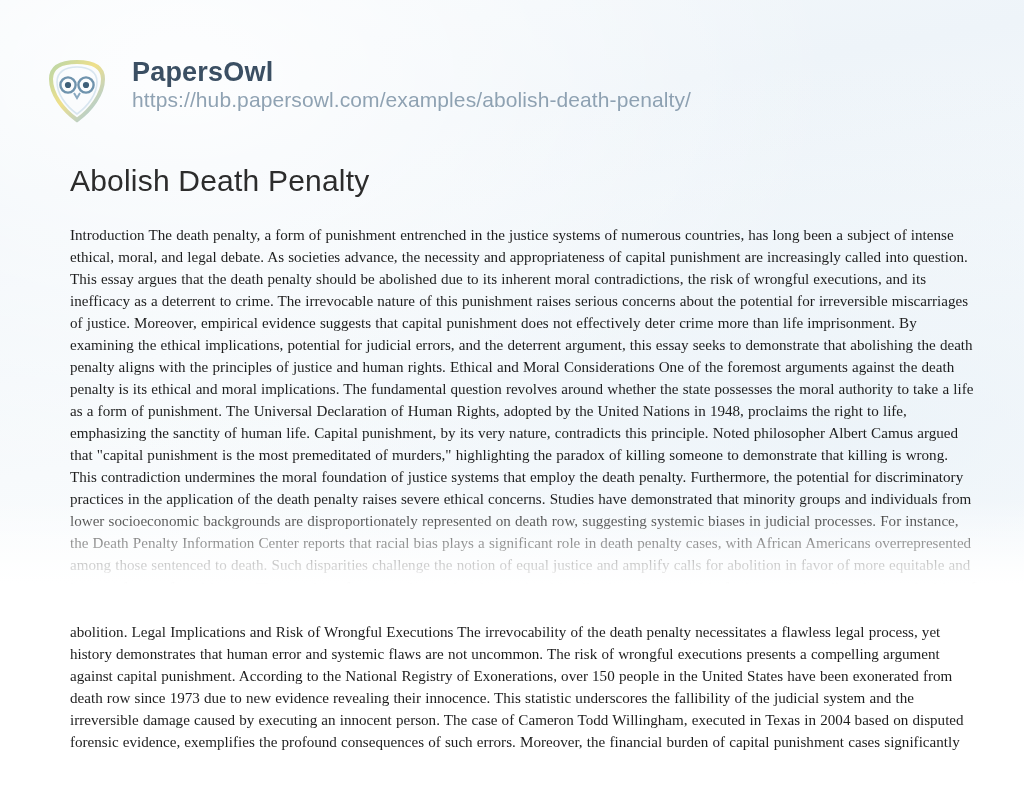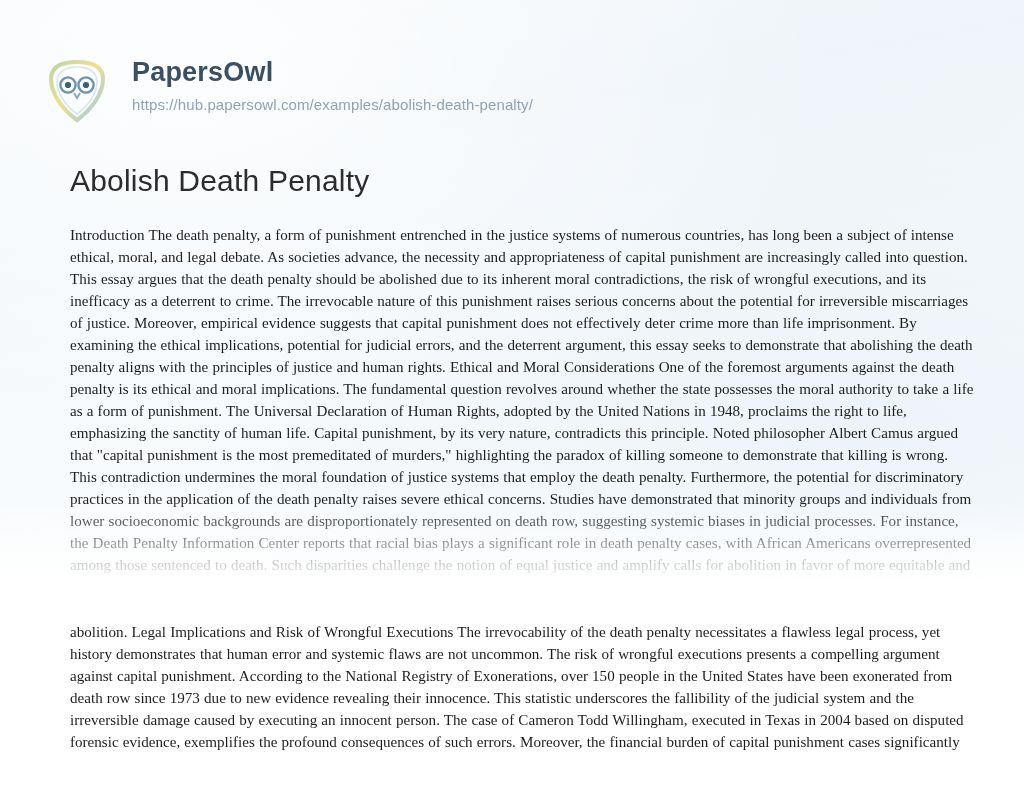--- a/index.html
+++ b/index.html
@@ -52,22 +52,22 @@
   }
   .brand-name {
     font-size: 27px;
     font-weight: bold;
     color: #2b4156;
     letter-spacing: 0.2px;
     line-height: 1.1;
     opacity: 0.92;
   }
   .brand-url {
-    margin-top: 8px;
-    font-size: 15px;
+    margin-top: 0;
+    font-size: 21px;
     color: #7d93a6;
     letter-spacing: 0.1px;
     opacity: 0.85;
   }
   .content {
     position: relative;
     padding: 0 46px 0 70px;
     margin-top: 40px;
   }
   .doc-title {

